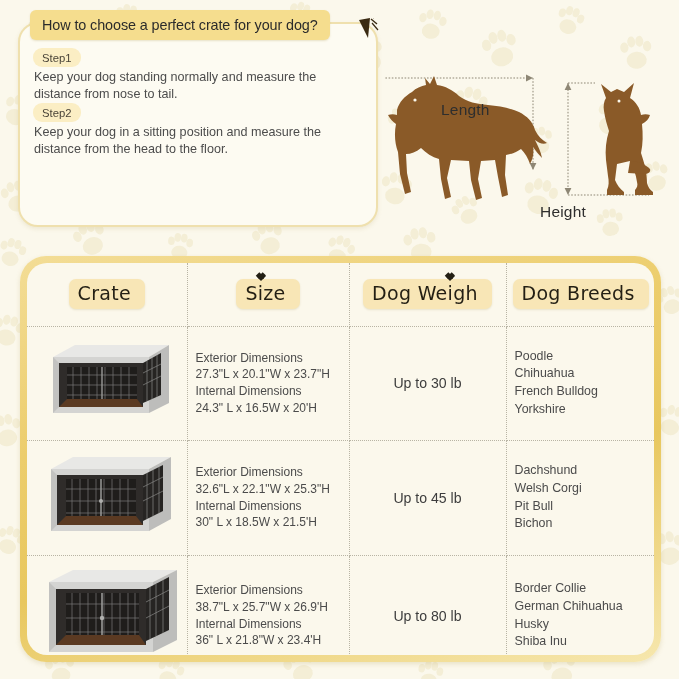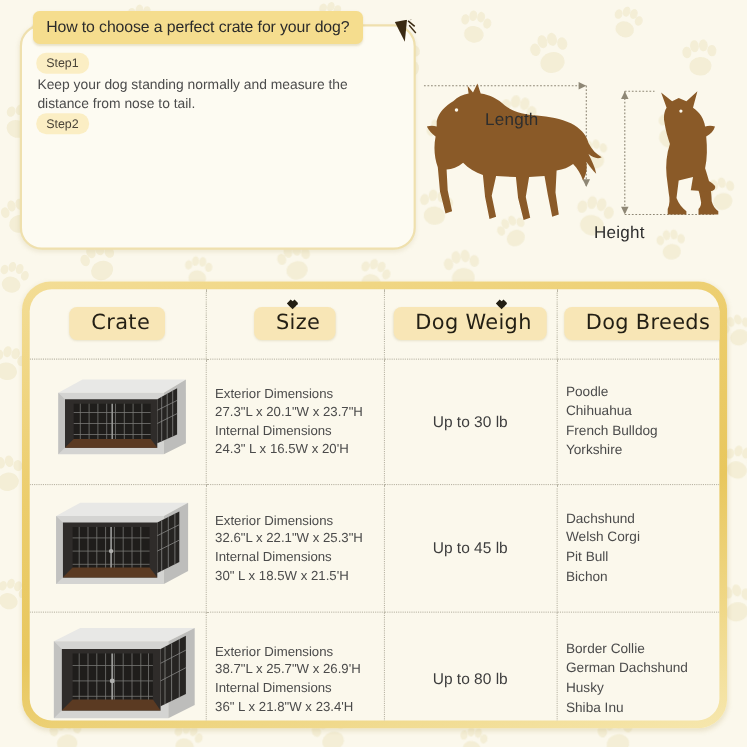--- a/index.html
+++ b/index.html
@@ -155,21 +155,21 @@
     border-bottom: 1px dotted #b8b4a4;
     border-right: 1px dotted #b8b4a4;
     padding: 0 6px;
   }
   #spec-table thead th:last-child { border-right: none; }
 
   .hdr-pill {
     display: inline-block;
     background: #f8e6b6;
     border-radius: 7px;
-    padding: 3px 14px 5px 20px;
+    padding: 3px 14px 5px 9px;
     box-shadow: 0 1px 2px rgba(170,150,80,.22);
   }
   .hdr-pill-text {
     font-family: "DejaVu Sans", sans-serif;
     font-size: 19px;
     font-weight: 400;
     color: #231f14;
     white-space: nowrap;
     letter-spacing: .3px;
   }
@@ -353,20 +353,21 @@
       <span id="title-banner-text">How to choose a perfect crate for your dog?</span>
     </div>
 
     <div class="steps">
       <div class="step-block">
         <span class="step-tag">Step1</span>
         <div class="step-text">Keep your dog standing normally and measure the distance from nose to tail.</div>
       </div>
       <div class="step-block">
         <span class="step-tag">Step2</span>
+        <div class="step-text">Keep your dog in a sitting position and measure the distance from the head to the floor.</div>
       </div>
     </div>
   </div>
 
   <svg id="banner-tail" width="24" height="30" viewBox="0 0 24 30">
     <path d="M2,2 L13,0 L11,20 Z" fill="#3a2a12"></path>
     <path d="M14,1 L20,6" stroke="#3a2a12" stroke-width="1.4"></path>
     <path d="M16,0 L19,-3" stroke="#3a2a12" stroke-width="1.4"></path>
     <path d="M15,5 L21,12" stroke="#3a2a12" stroke-width="1.2"></path>
   </svg>
@@ -556,21 +557,21 @@
           </td>
           <td class="size-cell">
             <div>Exterior Dimensions</div>
             <div>38.7"L x 25.7"W x 26.9'H</div>
             <div>Internal Dimensions</div>
             <div>36" L x 21.8"W x 23.4'H</div>
           </td>
           <td class="weight-cell">Up to 80 lb</td>
           <td class="breeds-cell">
             <div>Border Collie</div>
-            <div>German Dachshund</div>
+            <div>German Chihuahua</div>
             <div>Husky</div>
             <div>Shiba Inu</div>
           </td>
         </tr>
       </tbody>
     </table>
   </div>
 </div>
 
 </body></html>

